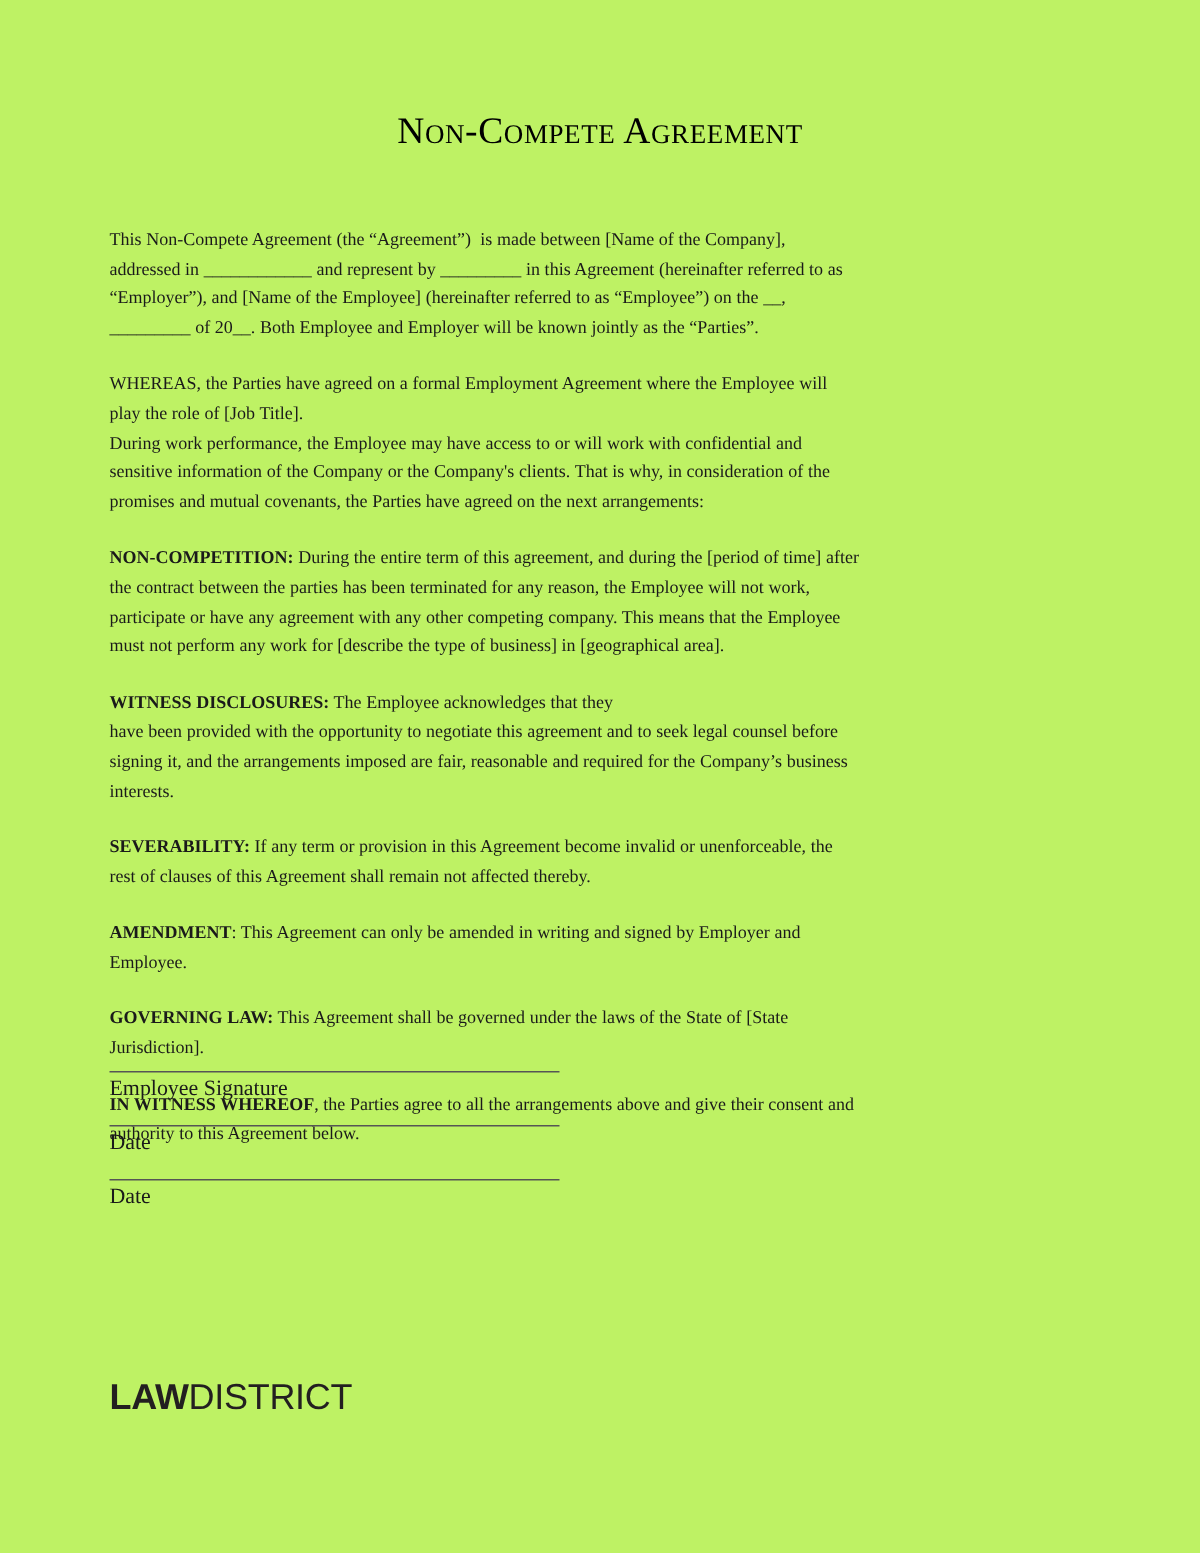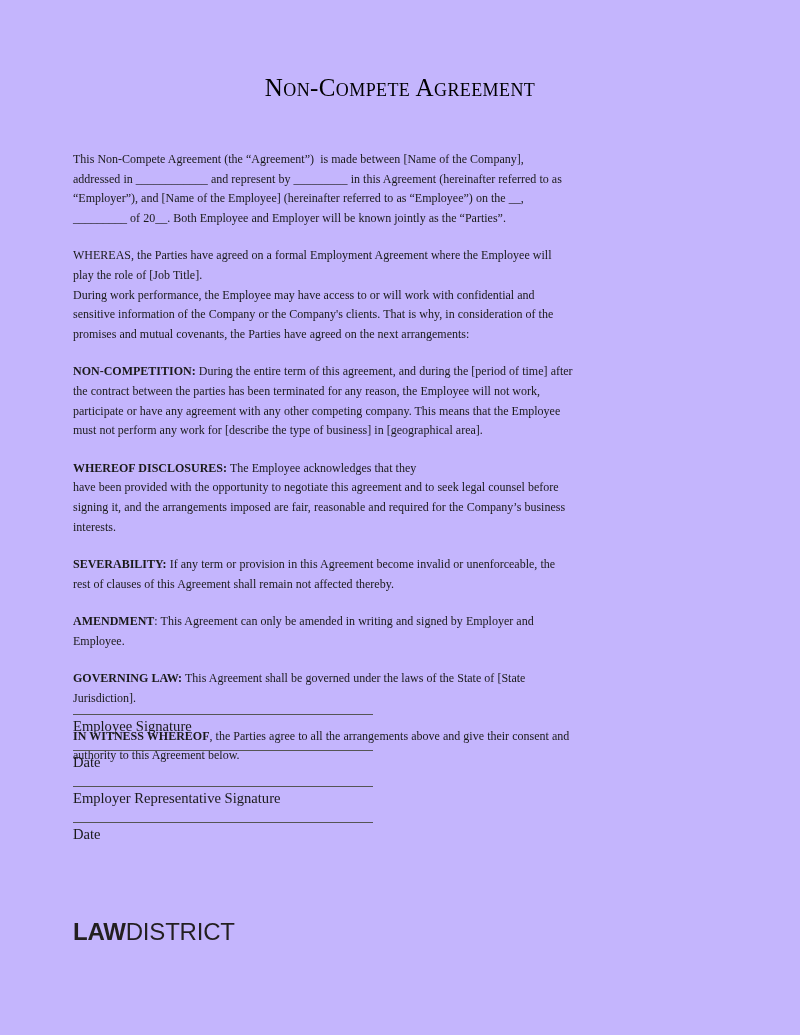--- a/index.html
+++ b/index.html
@@ -13,21 +13,21 @@
     position: relative;
     font-family: "Liberation Serif", serif;
     color: #1a1a1a;
     overflow: hidden;
   }
   .page {
     position: absolute;
     left: 0; top: 0;
     width: 800px;
     height: 1035px;
-    background: #c4b5fd;
+    background: #bef264;
   }
   .doc-title {
     position: absolute;
     left: 0;
     top: 74px;
     width: 800px;
     text-align: center;
     font-family: "Liberation Serif", serif;
     font-variant: small-caps;
     font-size: 25px;
@@ -106,21 +106,21 @@
 play the role of [Job Title].
 During work performance, the Employee may have access to or will work with confidential and
 sensitive information of the Company or the Company's clients. That is why, in consideration of the
 promises and mutual covenants, the Parties have agreed on the next arrangements:</span></p>
 
     <p class="para"><b class="hd">NON-COMPETITION:</b><span> During the entire term of this agreement, and during the [period of time] after
 the contract between the parties has been terminated for any reason, the Employee will not work,
 participate or have any agreement with any other competing company. This means that the Employee
 must not perform any work for [describe the type of business] in [geographical area].</span></p>
 
-    <p class="para"><b class="hd">WHEREOF DISCLOSURES:</b><span> The Employee acknowledges that they
+    <p class="para"><b class="hd">WITNESS DISCLOSURES:</b><span> The Employee acknowledges that they
 have been provided with the opportunity to negotiate this agreement and to seek legal counsel before
 signing it, and the arrangements imposed are fair, reasonable and required for the Company’s business
 interests.</span></p>
 
     <p class="para"><b class="hd">SEVERABILITY:</b><span> If any term or provision in this Agreement become invalid or unenforceable, the
 rest of clauses of this Agreement shall remain not affected thereby.</span></p>
 
     <p class="para"><b class="hd">AMENDMENT</b><span>: This Agreement can only be amended in writing and signed by Employer and
 Employee.</span></p>
 
@@ -137,24 +137,20 @@
     <div class="sig-row">
       <div class="sig-rule"></div>
       <div class="sig-label">Employee Signature</div>
     </div>
 
     <div class="sig-row">
       <div class="sig-rule"></div>
       <div class="sig-label">Date</div>
     </div>
 
-    <div class="sig-row">
-      <div class="sig-rule"></div>
-      <div class="sig-label">Employer Representative Signature</div>
-    </div>
 
     <div class="sig-row">
       <div class="sig-rule"></div>
       <div class="sig-label">Date</div>
     </div>
 
   </div>
 
   <div class="brand"><span class="b1">LAW</span><span class="b2">DISTRICT</span></div>
 

